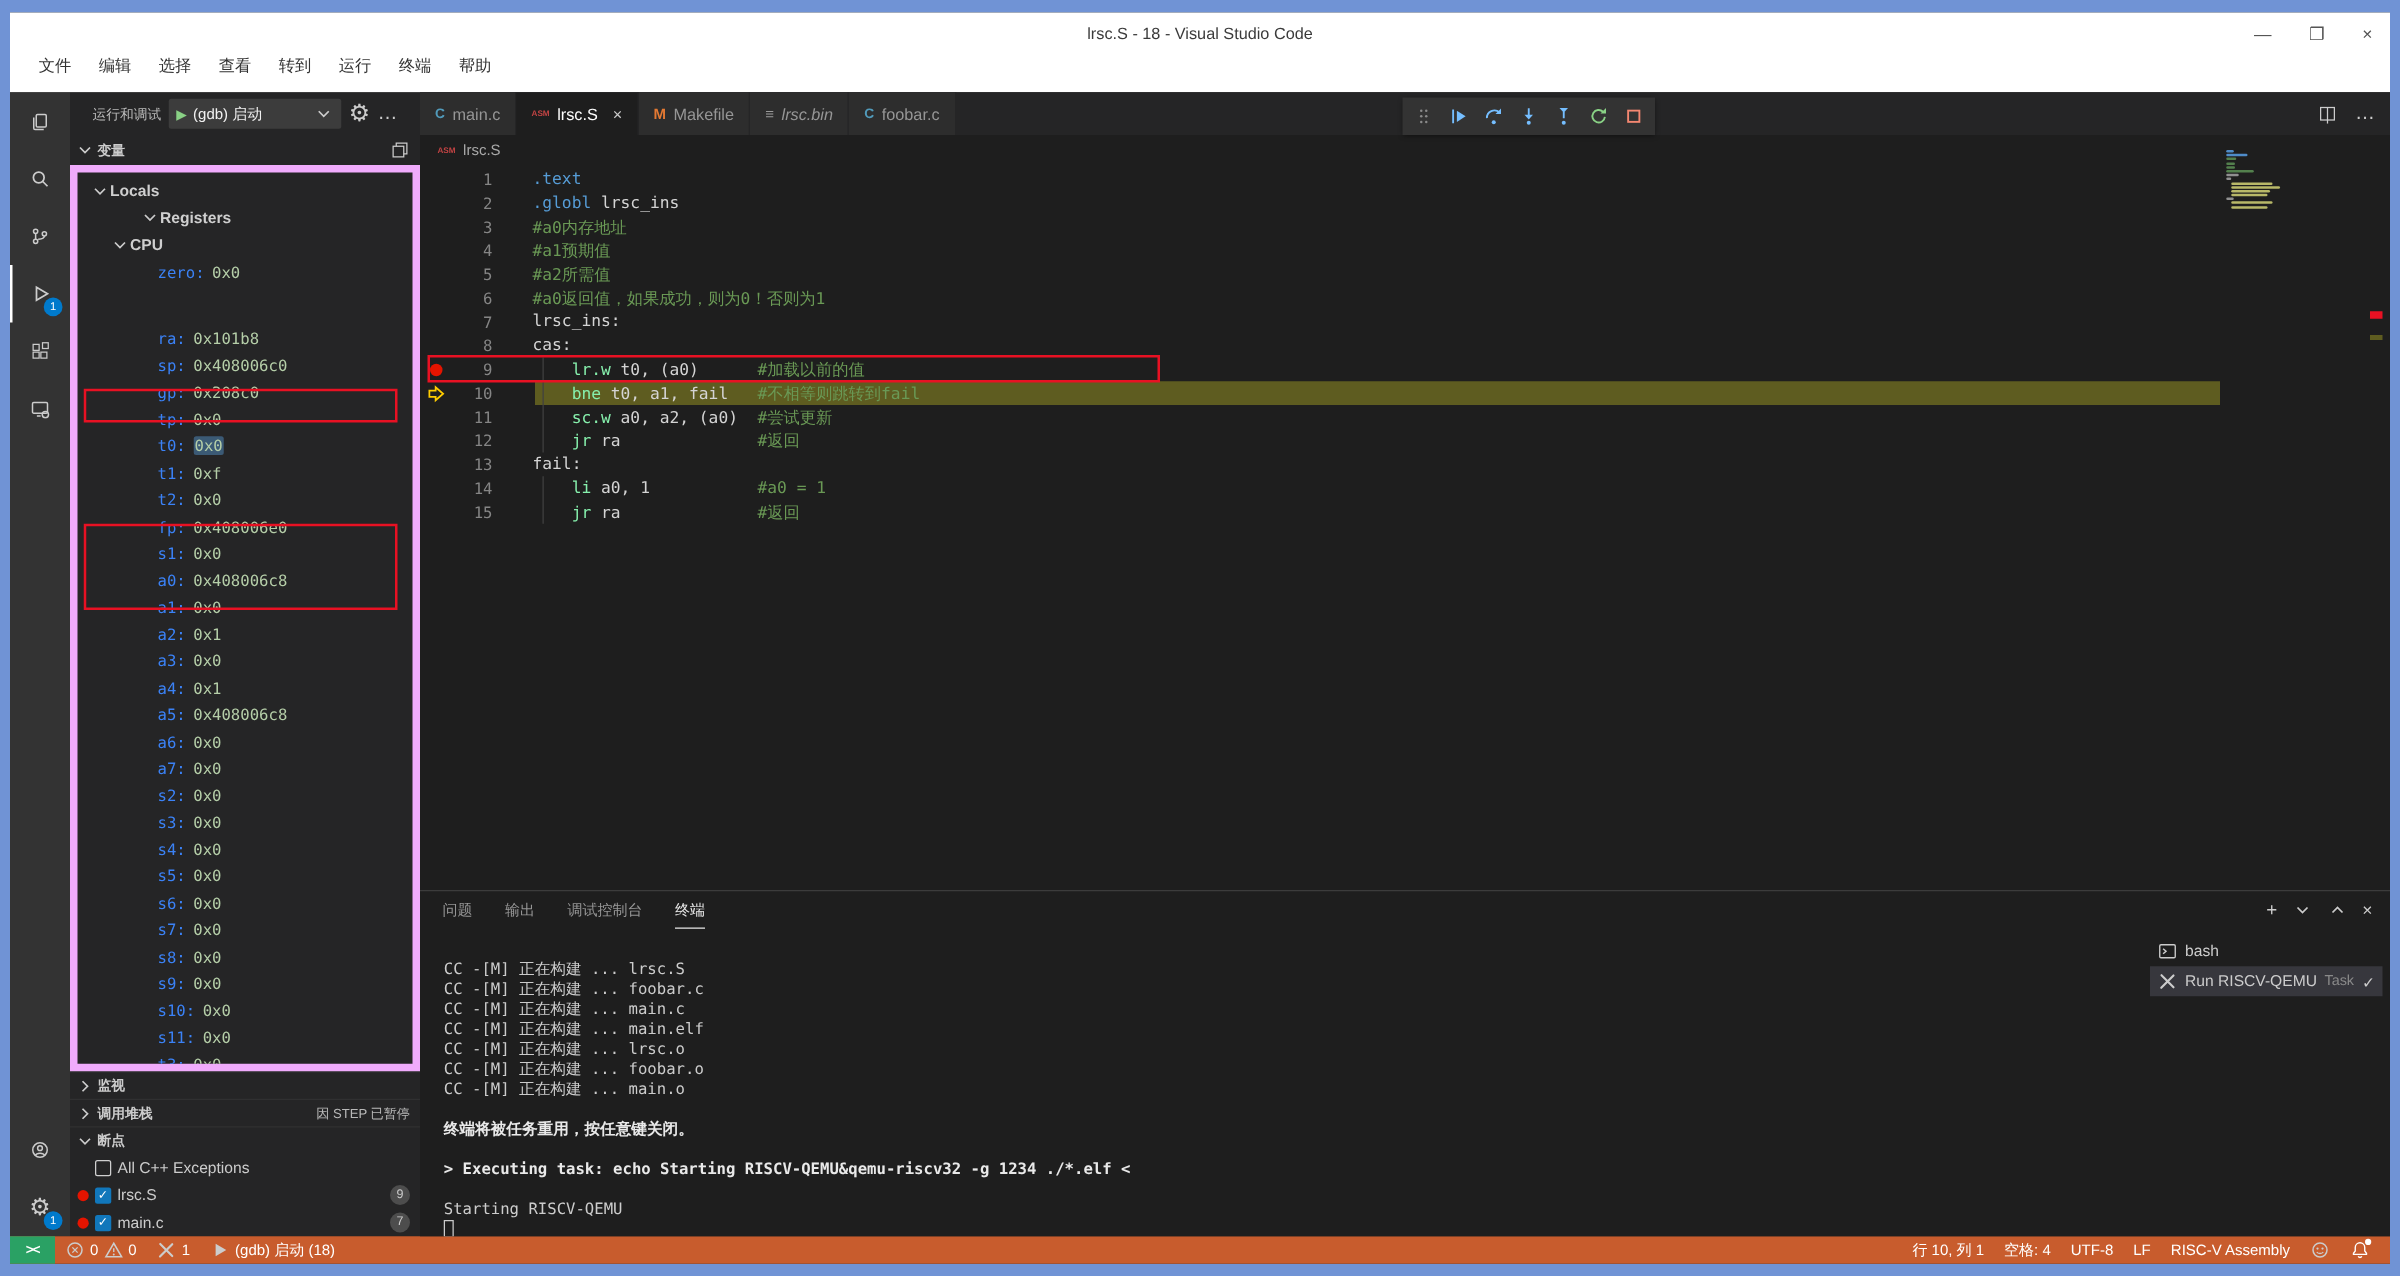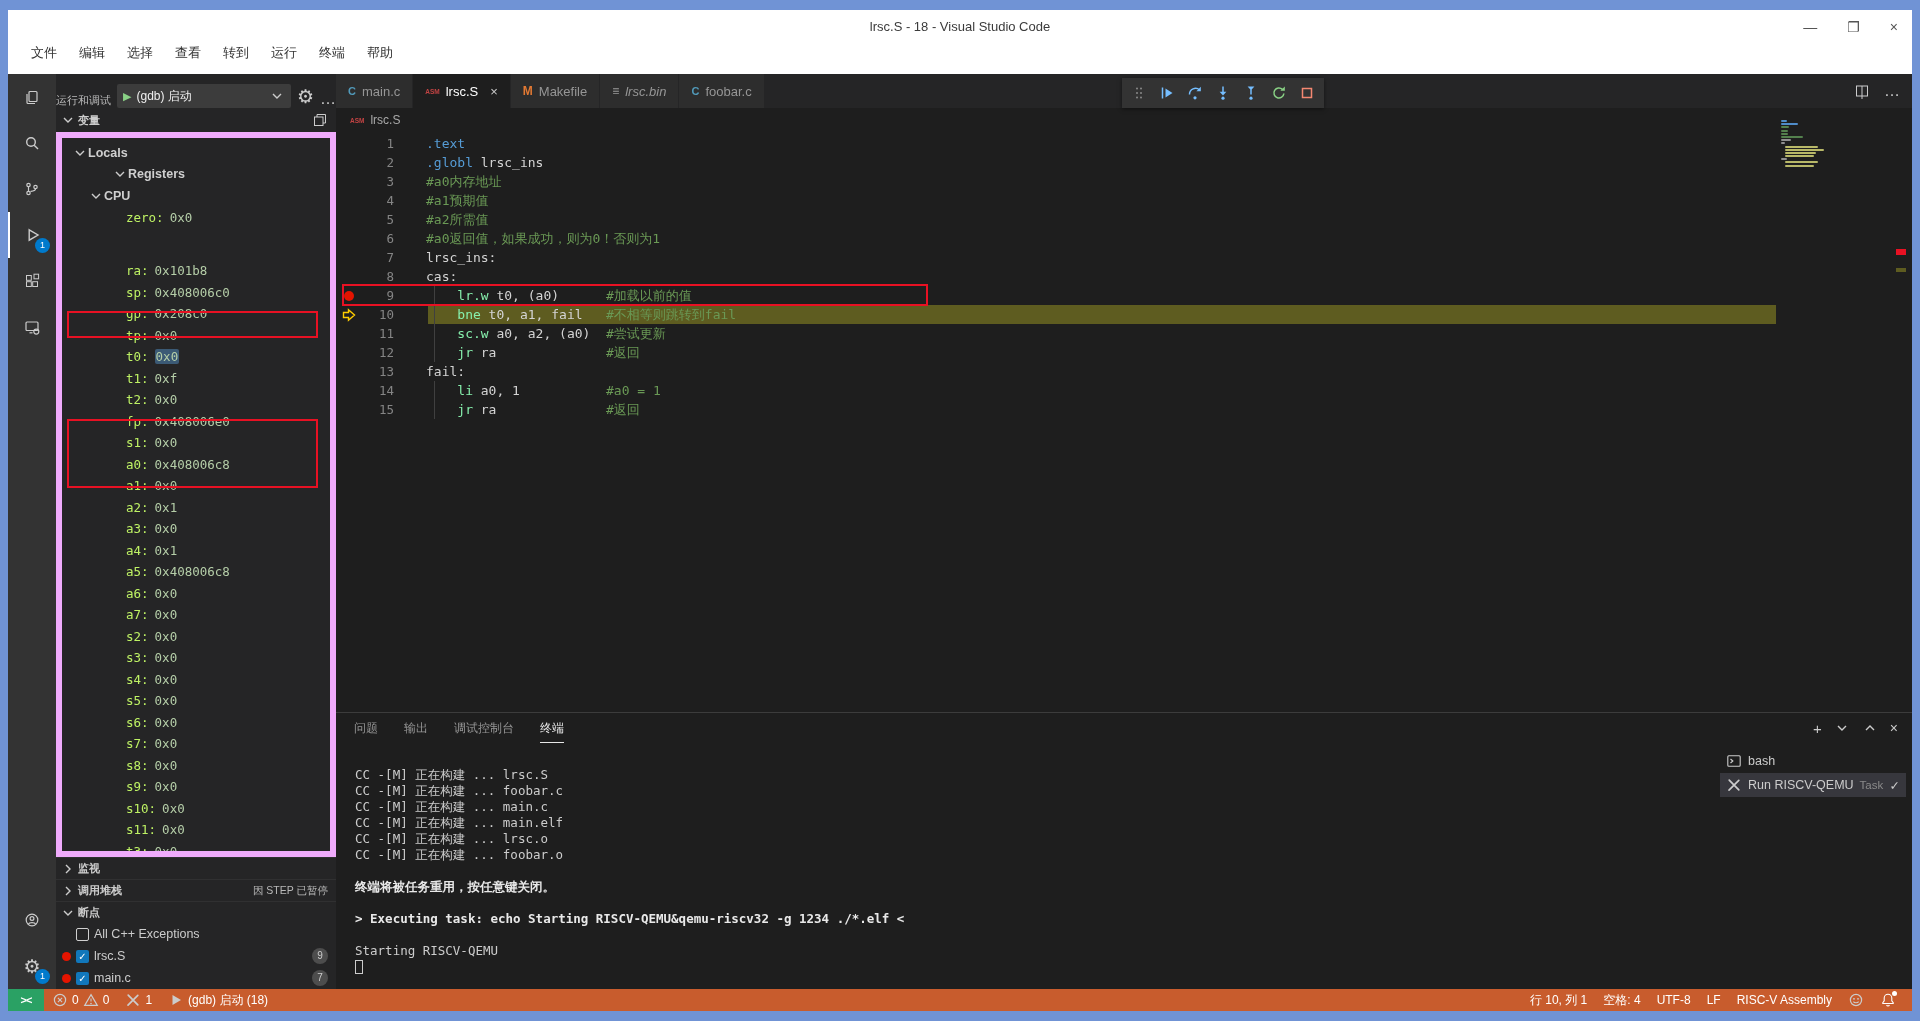--- a/index.html
+++ b/index.html
@@ -20,33 +20,33 @@
   
   .activitybar { width:48px; background:#333333; display:flex; flex-direction:column; align-items:center; flex:0 0 auto; }
   .act-item { width:48px; height:46px; display:flex; align-items:center; justify-content:center; color:#858585; position:relative; }
   .act-item.active { color:#ffffff; border-left:2px solid #ffffff; }
   .act-item .badge { position:absolute; right:6px; bottom:5px; min-width:15px; height:15px; border-radius:8px; background:#007acc; color:#fff; font-size:9px; line-height:15px; text-align:center; }
   .act-spacer { flex:1; }
   .gear-glyph { font-size:19px; }
 
   
   .sidebar { width:280px; background:#252526; display:flex; flex-direction:column; flex:0 0 auto; color:#cccccc; min-height:0; }
-  .sidebar-top { height:34px; display:flex; align-items:flex-end; padding:0 0; gap:6px; flex:0 0 auto; }
+  .sidebar-top { height:34px; display:flex; align-items:center; padding:0 18px; gap:6px; flex:0 0 auto; }
   .rd-label { font-size:11px; color:#bbbbbb; white-space:nowrap; }
   .launch-select { height:24px; background:#3c3c3c; border-radius:2px; flex:1; display:flex; align-items:center; padding:0 6px; gap:5px; min-width:0; }
   .launch-select .play { color:#89d185; font-size:11px; }
   .launch-select .cfg { font-size:12px; color:#f0f0f0; flex:1; white-space:nowrap; overflow:hidden; }
   .icon-btn { color:#cccccc; display:flex; align-items:center; }
   .var-header { height:24px; display:flex; align-items:center; padding:0 8px 0 4px; gap:2px; font-size:11px; font-weight:700; flex:0 0 auto; }
   .var-header .sp { flex:1; }
   .var-tree { flex:1 1 auto; margin:0 0 0 0; border:6px solid #f0abfc; position:relative; overflow:hidden; font-family:"DejaVu Sans Mono", monospace; font-size:12.5px; padding-top:4px; }
   .tree-row { height:21.5px; display:flex; align-items:center; white-space:nowrap; }
   .tree-row .twisty { width:16px; display:flex; justify-content:center; color:#cccccc; }
   .tree-row.group { font-family:"Liberation Sans", sans-serif; font-weight:700; font-size:12.5px; color:#cfcfcf; }
-  .reg-name { color:#bef264; }
+  .reg-name { color:#3b82f6; }
   .reg-val { color:#b5cea8; margin-left:6px; }
   .val-sel { background:rgba(86,156,214,.45); border-radius:2px; padding:0 1px; }
   .ann-box { position:absolute; border:2px solid #e81123; pointer-events:none; z-index:5; }
   .side-section { height:22px; display:flex; align-items:center; padding:0 8px 0 4px; gap:2px; font-size:11px; font-weight:700; border-top:1px solid #303031; flex:0 0 auto; }
   .side-section .sp { flex:1; }
   .cs-status { font-weight:400; font-size:10.5px; color:#b9b9b9; }
   .bp-row { height:22px; display:flex; align-items:center; padding:0 8px 0 6px; gap:5px; font-size:12.5px; flex:0 0 auto; }
   .bp-dot { width:9px; height:9px; border-radius:50%; background:#e51400; flex:0 0 auto; }
   .bp-dot.none { background:transparent; }
   .cbx { width:13px; height:13px; border-radius:2px; flex:0 0 auto; }
@@ -685,20 +685,21 @@
             </span>
           <span style="font-size:14px;">×</span>
         </div>
         <div class="terminal" id="terminal">
             <div class="term-line">CC -[M] 正在构建 ... lrsc.S</div>
             <div class="term-line">CC -[M] 正在构建 ... foobar.c</div>
             <div class="term-line">CC -[M] 正在构建 ... main.c</div>
             <div class="term-line">CC -[M] 正在构建 ... main.elf</div>
             <div class="term-line">CC -[M] 正在构建 ... lrsc.o</div>
             <div class="term-line">CC -[M] 正在构建 ... foobar.o</div>
+            <div class="term-line">CC -[M] 正在构建 ... main.o</div>
             <div class="term-line"> </div>
             <div class="term-line b">终端将被任务重用，按任意键关闭。</div>
             <div class="term-line"> </div>
             <div class="term-line b">&gt; Executing task: echo Starting RISCV-QEMU&amp;qemu-riscv32 -g 1234 ./*.elf &lt;</div>
             <div class="term-line"> </div>
             <div class="term-line">Starting RISCV-QEMU</div>
             <div class="term-cursor"></div>
           </div>
         <div class="terminal-side" id="terminal-side">
             <div class="tl-row">

